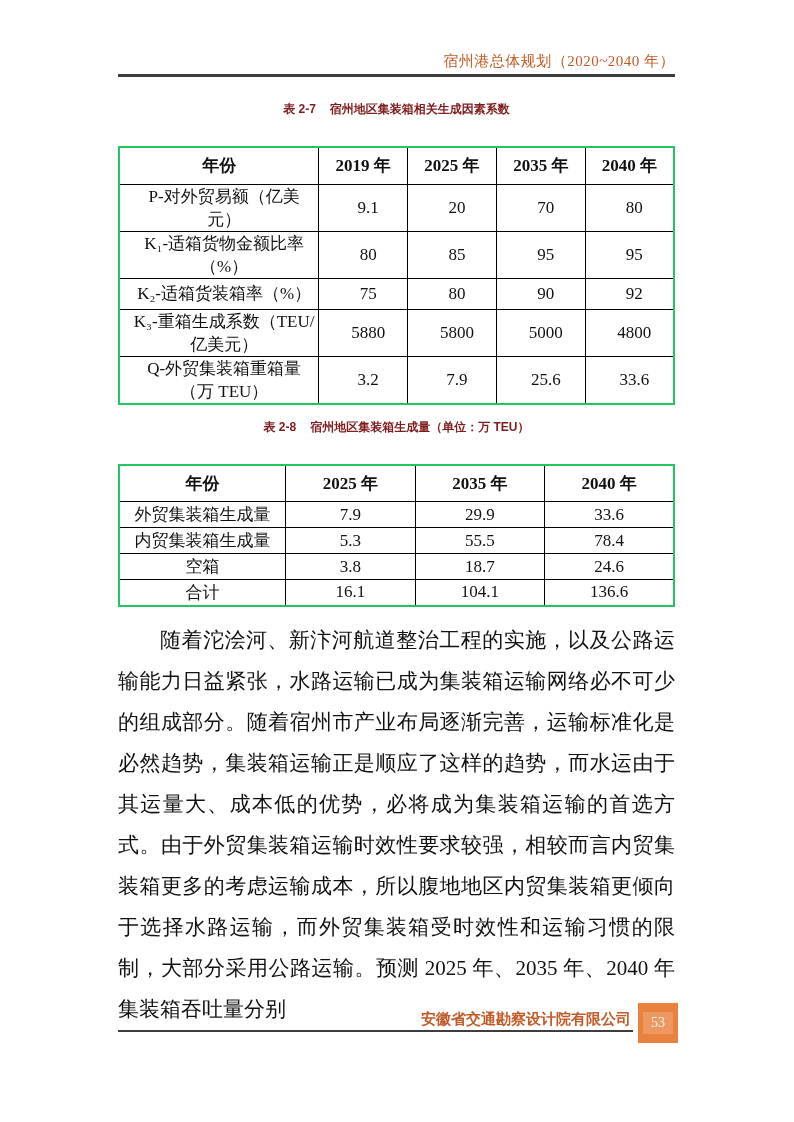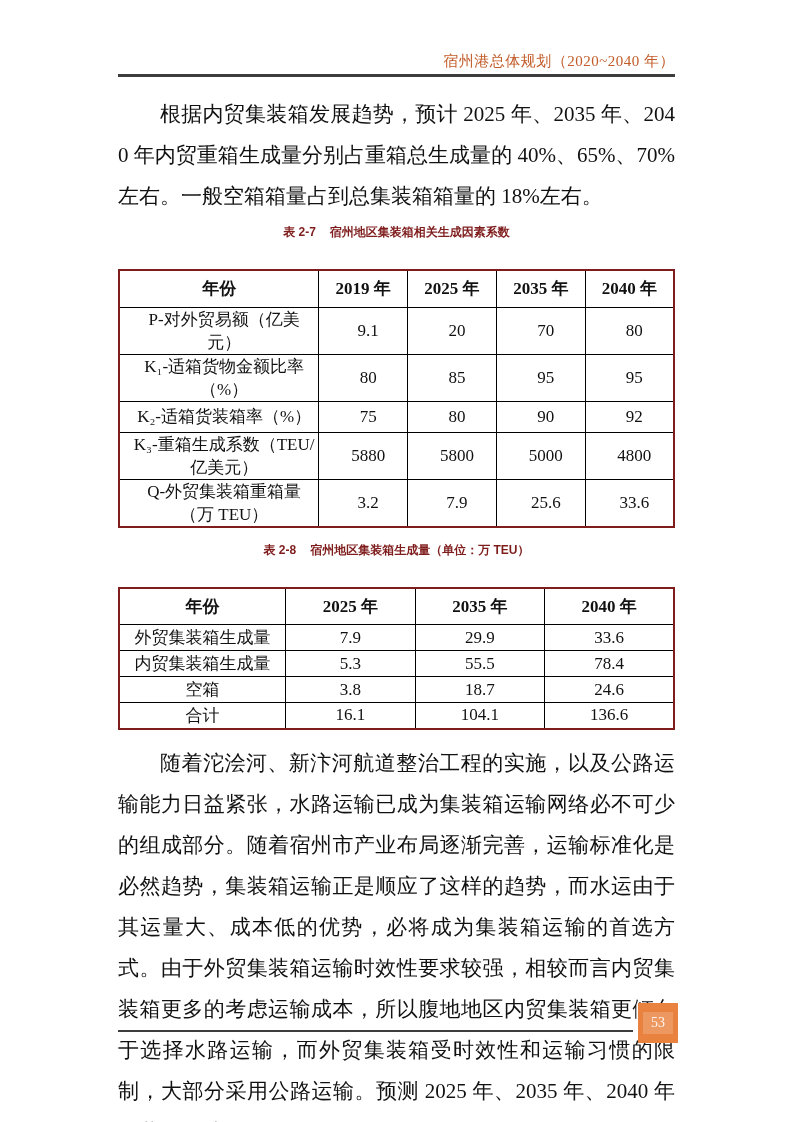--- a/index.html
+++ b/index.html
@@ -54,21 +54,21 @@
     font-size: 12px;
     margin-top: 7px;
     margin-bottom: 6px;
     color: #7f1d1d;
   }
   .caption .cap-label { margin-right: 14px; }
 
   table {
     width: 100%;
     border-collapse: collapse;
-    border: 2px solid #7f1d1d;
+    border: 2px solid #22c55e;
     table-layout: fixed;
     margin-top: 28px;
   }
   th, td {
     border: 1px solid #000;
     text-align: center;
     vertical-align: middle;
     font-size: 17px;
     padding: 0 2px;
   }
@@ -115,21 +115,20 @@
 <body>
 
 <div class="page">
 
   <div class="header-title">宿州港总体规划（2020~2040 年）</div>
   <div class="header-rule"></div>
 
   <div class="content">
 
 
-    <p class="para">根据内贸集装箱发展趋势，预计 2025 年、2035 年、2040 年内贸重箱生成量分别占重箱总生成量的 40%、65%、70%左右。一般空箱箱量占到总集装箱箱量的 18%左右。</p>
 
     <div class="caption">
       <span class="cap-label">表 2-7</span><span>宿州地区集装箱相关生成因素系数</span>
     </div>
 
     <table class="table-1">
         <thead>
           <tr>
             <th>年份</th>
             <th>2019 年</th>
@@ -215,18 +214,19 @@
             <td>104.1</td>
             <td>136.6</td>
           </tr>
         </tbody>
       </table>
 
     <p class="para para-after-tables">随着沱浍河、新汴河航道整治工程的实施，以及公路运输能力日益紧张，水路运输已成为集装箱运输网络必不可少的组成部分。随着宿州市产业布局逐渐完善，运输标准化是必然趋势，集装箱运输正是顺应了这样的趋势，而水运由于其运量大、成本低的优势，必将成为集装箱运输的首选方式。由于外贸集装箱运输时效性要求较强，相较而言内贸集装箱更多的考虑运输成本，所以腹地地区内贸集装箱更倾向于选择水路运输，而外贸集装箱受时效性和运输习惯的限制，大部分采用公路运输。预测 2025 年、2035 年、2040 年集装箱吞吐量分别</p>
 
   </div>
 
+  <div class="footer-company">安徽省交通勘察设计院有限公司</div>
   <div class="footer-rule"></div>
   <div class="page-box">
     <span class="page-num">53</span>
   </div>
 
 </div>
 
 </body></html>

